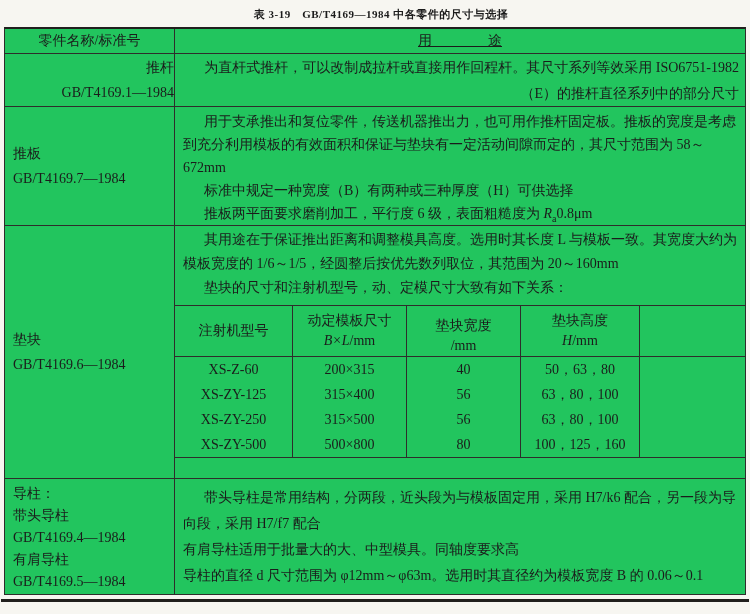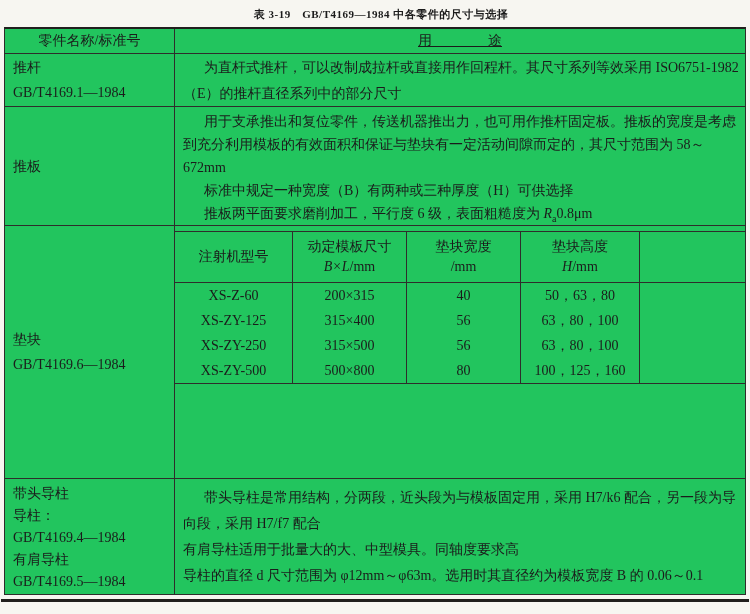--- a/index.html
+++ b/index.html
@@ -36,21 +36,21 @@
   .cusage { flex:1; box-sizing:border-box; min-width:0; }
   
   .hrow { height:24px; }
   .hname { width:170px; flex:0 0 170px; border-right:1px solid #2e2d2b; box-sizing:border-box;
            text-align:center; line-height:23px; }
   .husage { flex:1; text-align:center; line-height:23px;text-decoration:underline; }
   .line { line-height:26px; white-space:nowrap; overflow:hidden; }
   .ind  { padding-left:21px; }
   .nline { line-height:25px; white-space:nowrap; }
   
-  .r1 { height:52px; }
+  .r1 { height:52px;text-align:right; }
   .r1 .cusage { padding-top:1px; }
   .r2 { height:118px; }
   .r2 .line { line-height:23px; }
   .r2 .cusage { padding-top:3px; }
   .r3 { height:252px; }
   .r3 .cusage { padding:0; display:flex; flex-direction:column; }
   .r3 .text3 { padding:2px 0 0 8px; }
   .r3 .line { line-height:24px; }
   .r4 { height:115px; }
   .r4 .cname { justify-content:flex-start; padding-top:4px; }
@@ -66,21 +66,21 @@
     border-bottom:1px solid #2e2d2b;
     width:100%;
   }
   .sub-head { display:flex; height:50px; border-bottom:1px solid #2e2d2b; }
   .sub-col {
     box-sizing:border-box; text-align:center;
     display:flex; flex-direction:column; justify-content:center;
   }
   .sc1 { width:117px; flex:0 0 117px; }
   .sc2 { width:114px; flex:0 0 114px; border-left:1px solid #2e2d2b; }
-  .sc3 { width:114px; flex:0 0 114px; border-left:1px solid #2e2d2b; }
+  .sc3 { width:114px; flex:0 0 114px; border-left:1px solid #2e2d2b;justify-content:flex-end; }
   .sc4 { width:119px; flex:0 0 119px; border-left:1px solid #2e2d2b; }
   .sc5 { flex:1; border-left:1px solid #2e2d2b; }
   .sub-col .hl { line-height:20px; white-space:nowrap; }
   .sub-body-row { display:flex; height:25px; }
   .sub-cell {
     box-sizing:border-box; text-align:center; line-height:25px; white-space:nowrap;
   }
   .it { font-style:italic; }
   sub { font-size:10px; }
   .bottom-rule { height:3px; background:#211f1d; margin:4px 1px 0 1px; }
@@ -104,36 +104,42 @@
     </div>
     <div class="cusage">
       <div class="line ind">为直杆式推杆，可以改制成拉杆或直接用作回程杆。其尺寸系列等效采用 ISO6751-1982</div>
       <div class="line">（E）的推杆直径系列中的部分尺寸</div>
     </div>
   </div>
 
   <div class="trow r2">
     <div class="cname">
       <div class="nline">推板</div>
+      <div class="nline">GB/T4169.7—1984</div>
     </div>
     <div class="cusage">
       <div class="line ind">用于支承推出和复位零件，传送机器推出力，也可用作推杆固定板。推板的宽度是考虑</div>
       <div class="line">到充分利用模板的有效面积和保证与垫块有一定活动间隙而定的，其尺寸范围为 58～</div>
       <div class="line">672mm</div>
       <div class="line ind">标准中规定一种宽度（B）有两种或三种厚度（H）可供选择</div>
       <div class="line ind"><span>推板两平面要求磨削加工，平行度 6 级，表面粗糙度为 </span><span class="it">R</span><sub>a</sub><span>0.8μm</span></div>
     </div>
   </div>
 
   <div class="trow r3">
     <div class="cname">
       <div class="nline">垫块</div>
       <div class="nline">GB/T4169.6—1984</div>
     </div>
     <div class="cusage">
+      <div class="text3">
+        <div class="line ind">其用途在于保证推出距离和调整模具高度。选用时其长度 L 与模板一致。其宽度大约为</div>
+        <div class="line">模板宽度的 1/6～1/5，经圆整后按优先数列取位，其范围为 20～160mm</div>
+        <div class="line ind">垫块的尺寸和注射机型号，动、定模尺寸大致有如下关系：</div>
+      </div>
 
       <div class="subtable">
         <div class="sub-head">
           <div class="sub-col sc1">
             <div class="hl">注射机型号</div>
           </div>
           <div class="sub-col sc2">
             <div class="hl">动定模板尺寸</div>
             <div class="hl"><span class="it">B×L</span><span>/mm</span></div>
           </div>
@@ -177,22 +183,22 @@
             <div class="sub-cell sc4">100，125，160</div>
             <div class="sub-cell sc5"></div>
           </div>
         </div>
       </div>
     </div>
   </div>
 
   <div class="trow r4">
     <div class="cname">
+      <div class="nline">导柱：</div>
       <div class="nline">带头导柱</div>
-      <div class="nline">导柱：</div>
       <div class="nline">GB/T4169.4—1984</div>
       <div class="nline">有肩导柱</div>
       <div class="nline">GB/T4169.5—1984</div>
     </div>
     <div class="cusage">
       <div class="line ind">带头导柱是常用结构，分两段，近头段为与模板固定用，采用 H7/k6 配合，另一段为导</div>
       <div class="line">向段，采用 H7/f7 配合</div>
       <div class="line">有肩导柱适用于批量大的大、中型模具。同轴度要求高</div>
       <div class="line">导柱的直径 d 尺寸范围为 φ12mm～φ63m。选用时其直径约为模板宽度 B 的 0.06～0.1</div>
     </div>

